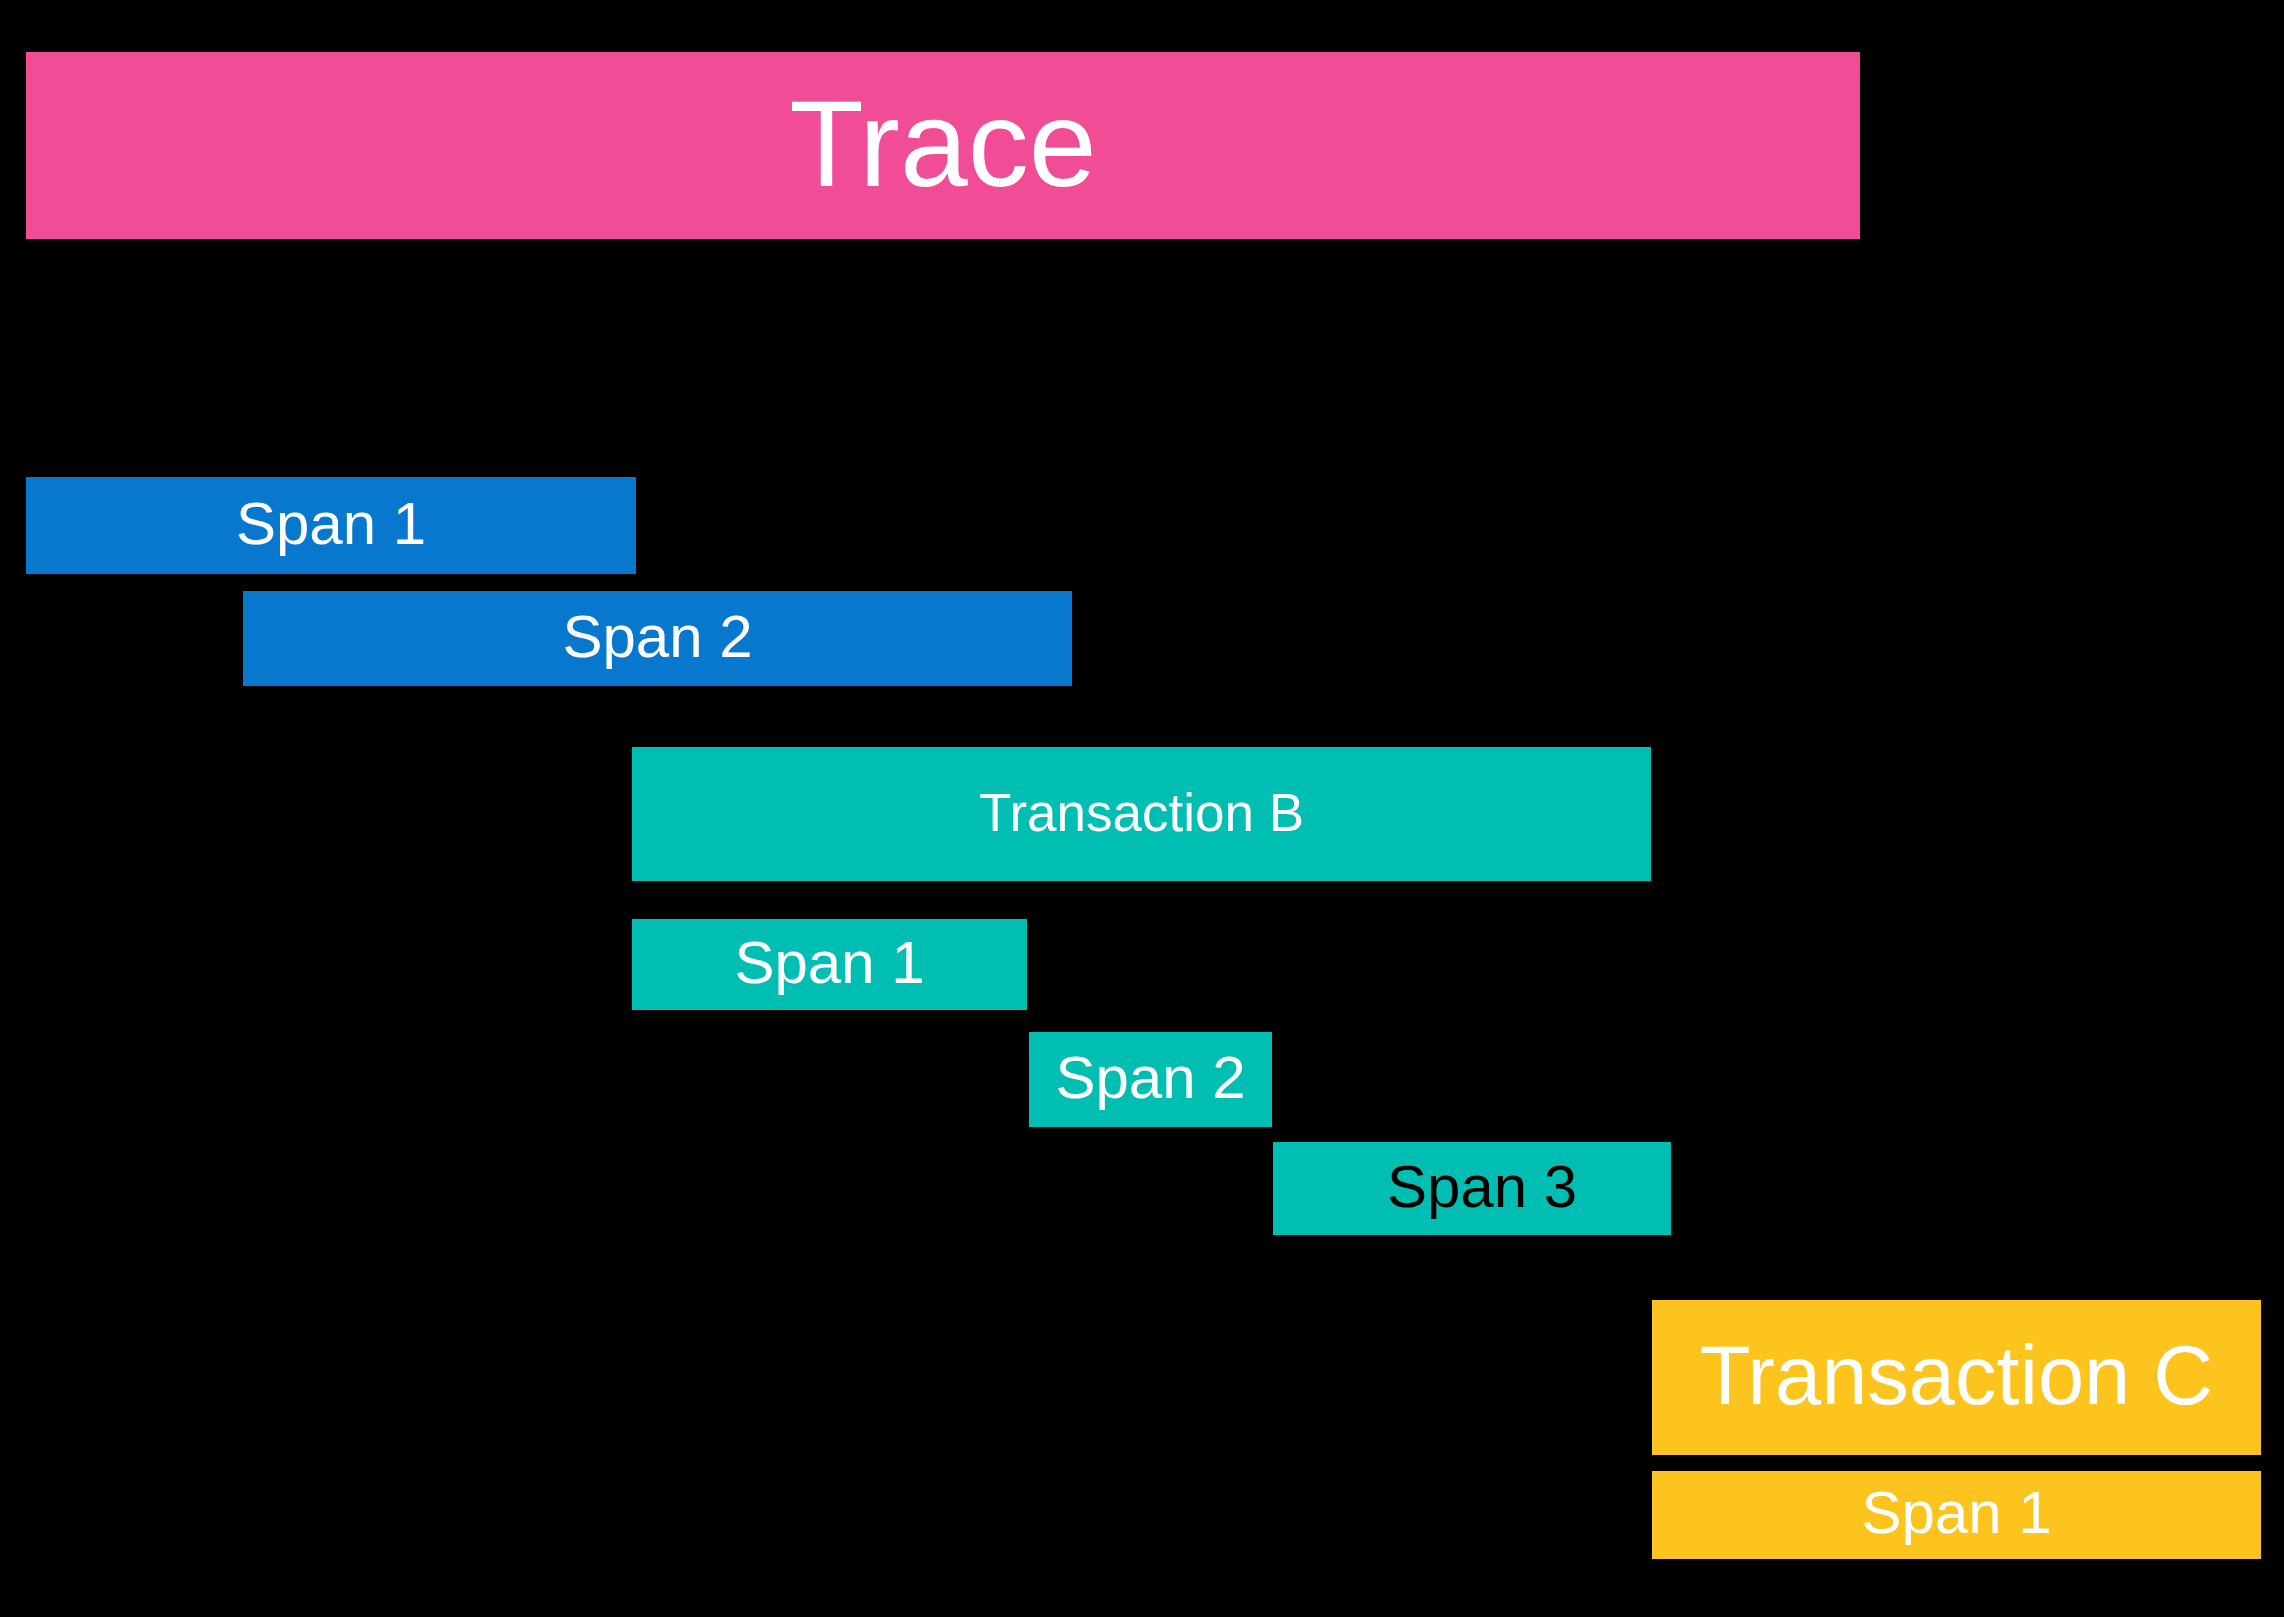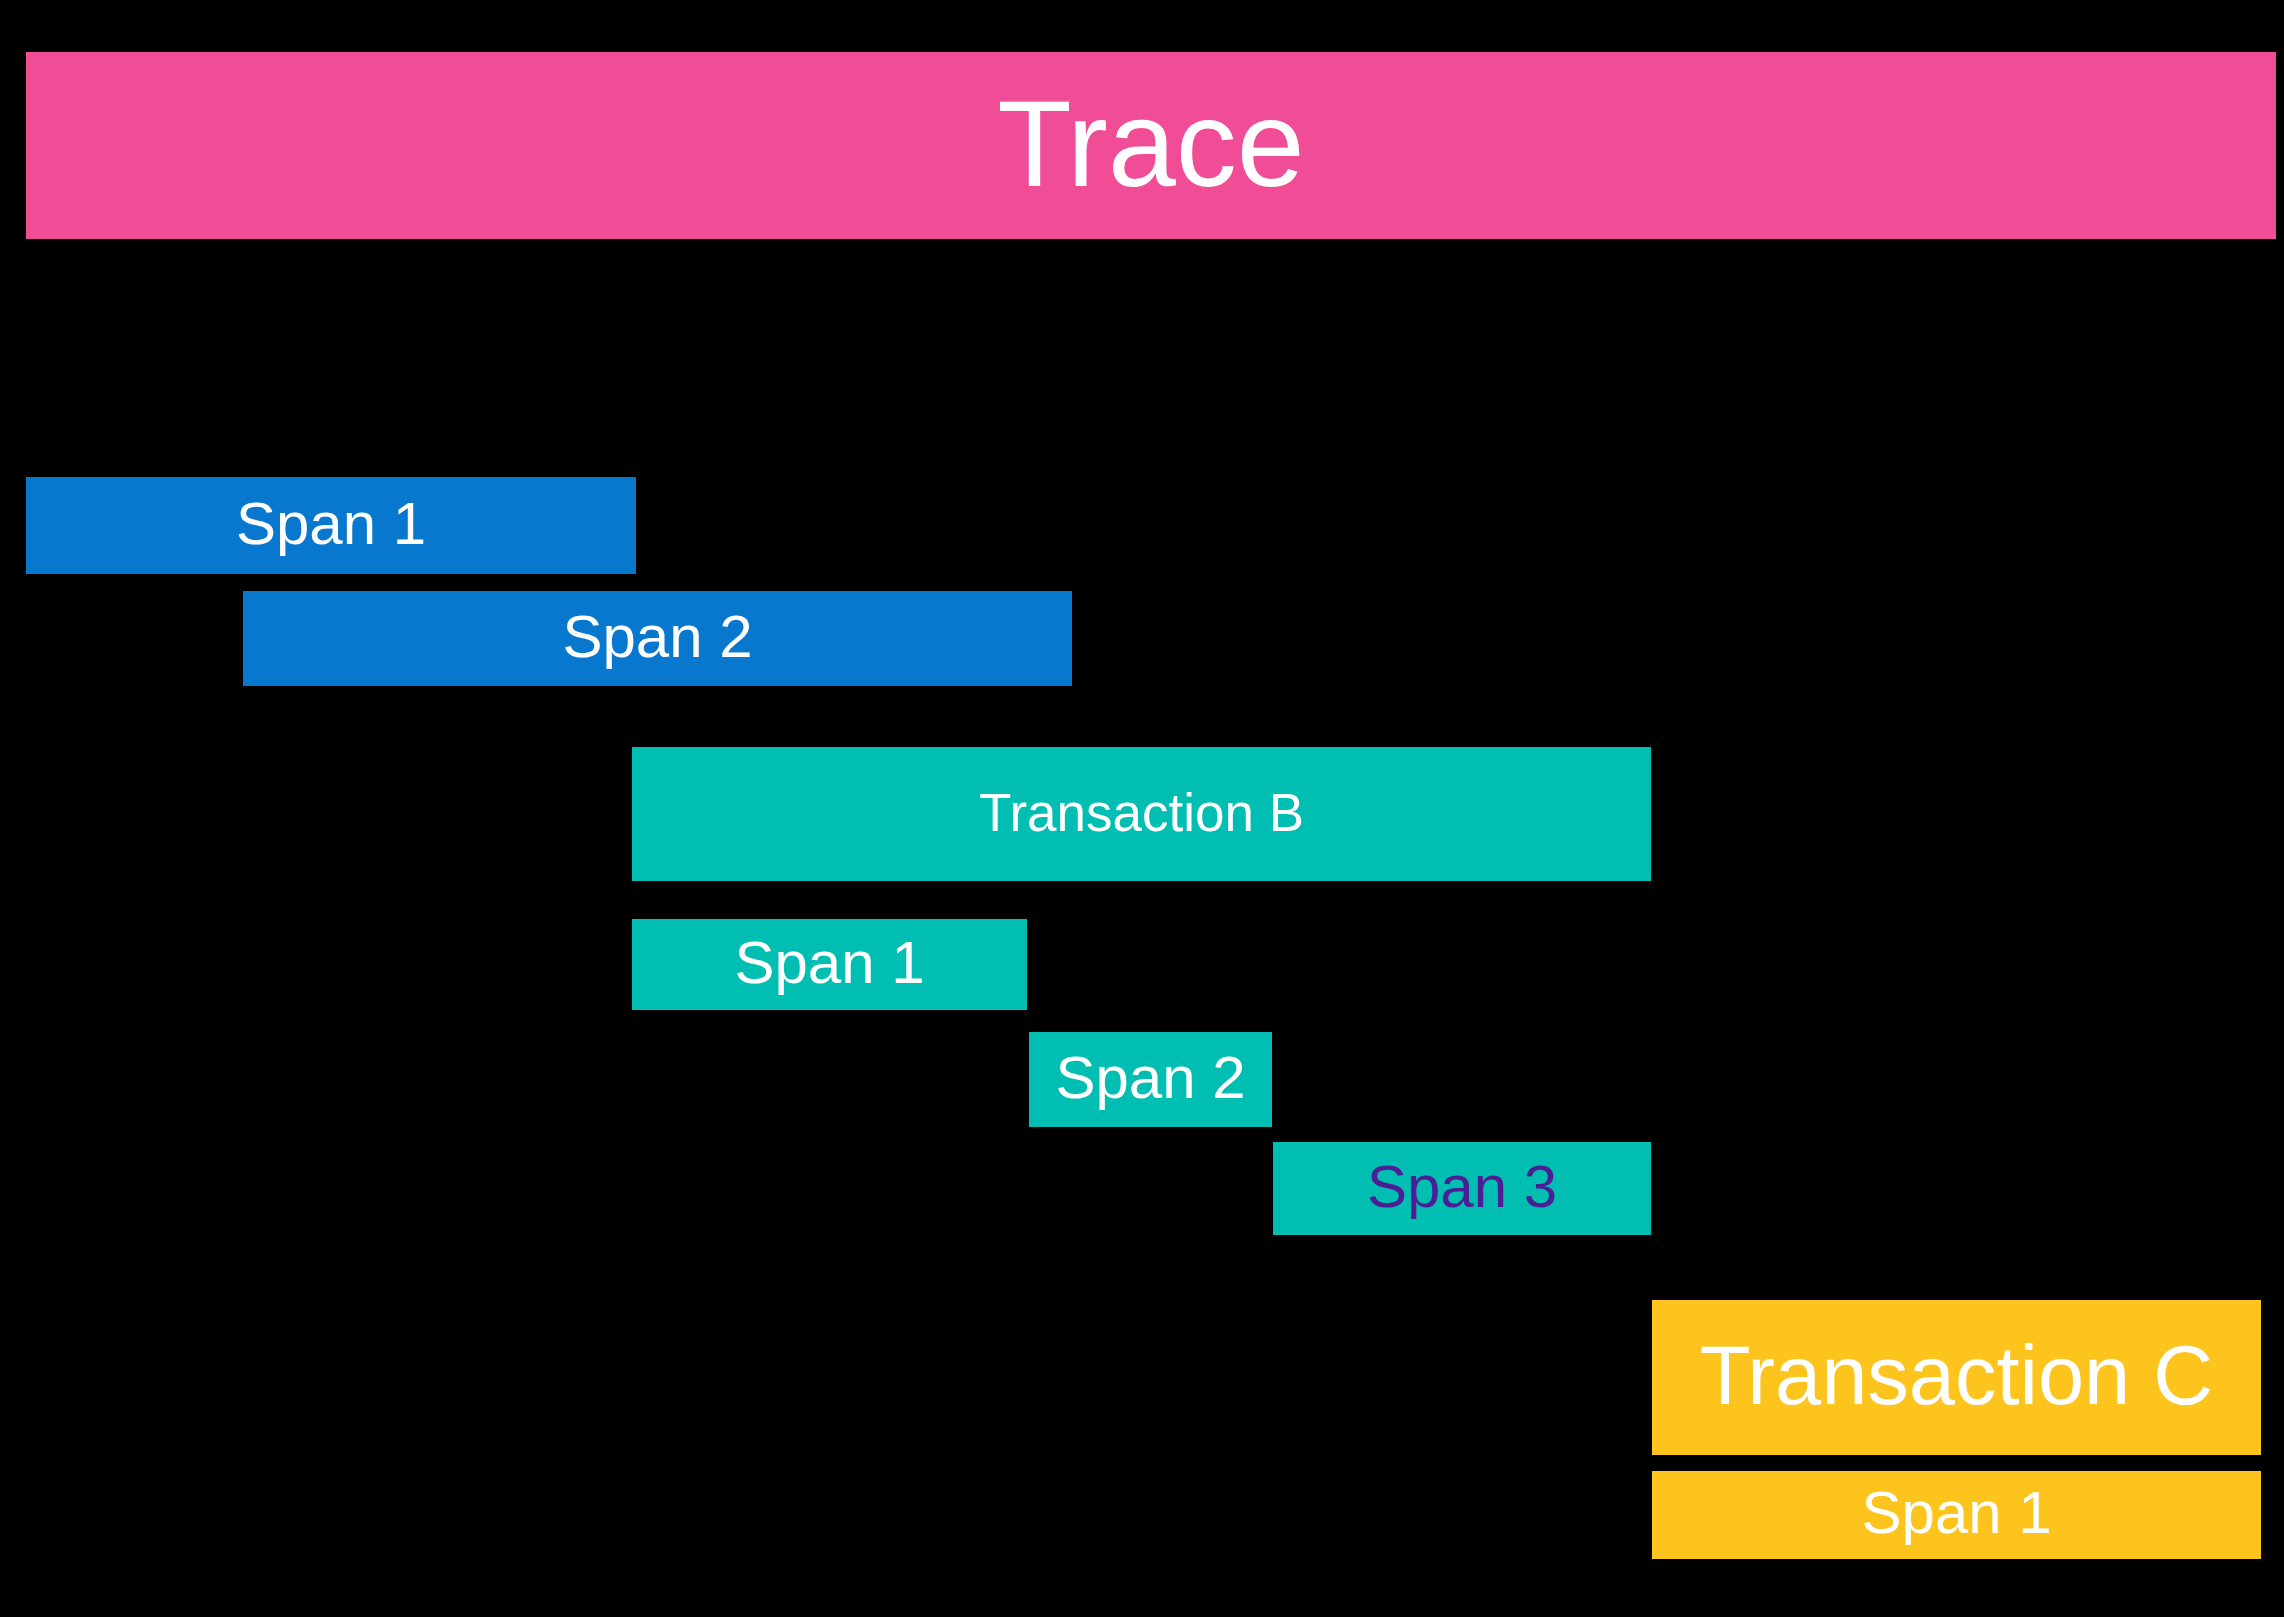--- a/index.html
+++ b/index.html
@@ -24,21 +24,21 @@
     align-items: center;
     justify-content: center;
     color: #FFFFFF;
     line-height: 1;
   }
   .bar .bar-label {
     white-space: nowrap;
     transform: translateY(-1.6px);
   }
   
-  .bar-trace    { left: 26px;   top: 52px;   width: 2250px; height: 187px; font-size: 122px; align-items: center; }
+  .bar-trace    { left: 26px;   top: 52px;   width: 1834px; height: 187px; font-size: 122px; align-items: center; }
   .bar-tx-a     { left: 26px;   top: 306px;  width: 1051px; height: 157px; font-size: 83px; }
   .bar-span-a1  { left: 26px;   top: 477px;  width: 610px;  height: 97px; font-size: 60px;  }
   .bar-span-a2  { left: 243px;  top: 591px;  width: 829px; height: 95px; font-size: 60px;  }
   .bar-tx-b     { left: 632px;  top: 747px;  width: 1019px; height: 134px; font-size: 53px; }
   .bar-span-b1  { left: 632px;  top: 919px; width: 395px;  height: 91px; font-size: 60px;  }
   .bar-span-b2  { left: 1029px; top: 1032px; width: 243px;  height: 95px; font-size: 60px;  }
   .bar-span-b3  { left: 1273px; top: 1142px; width: 378px;  height: 93px; font-size: 60px;  }
   .bar-tx-c     { left: 1652px; top: 1300px; width: 609px;  height: 155px; font-size: 83px; }
   .bar-span-c1  { left: 1652px; top: 1471px; width: 609px;  height: 88px; font-size: 60px;  }
 </style>
@@ -65,21 +65,21 @@
   </div>
 
   <div class="bar bar-span-b1" style="background-color: rgb(0, 190, 178); color: rgb(255, 255, 255);">
     <span class="bar-label">Span 1</span>
   </div>
 
   <div class="bar bar-span-b2" style="background-color: rgb(0, 190, 178); color: rgb(255, 255, 255);">
     <span class="bar-label">Span 2</span>
   </div>
 
-  <div class="bar bar-span-b3" style="background-color: rgb(0, 190, 178); color: #4c1d95;">
+  <div class="bar bar-span-b3" style="background-color: rgb(0, 190, 178); color: #000000; padding-left: 20px;">
     <span class="bar-label">Span 3</span>
   </div>
 
   <div class="bar bar-tx-c" style="background-color: rgb(252, 196, 29); color: rgb(255, 255, 255);">
     <span class="bar-label">Transaction C</span>
   </div>
 
   <div class="bar bar-span-c1" style="background-color: rgb(252, 196, 29); color: rgb(255, 255, 255);">
     <span class="bar-label">Span 1</span>
   </div>

